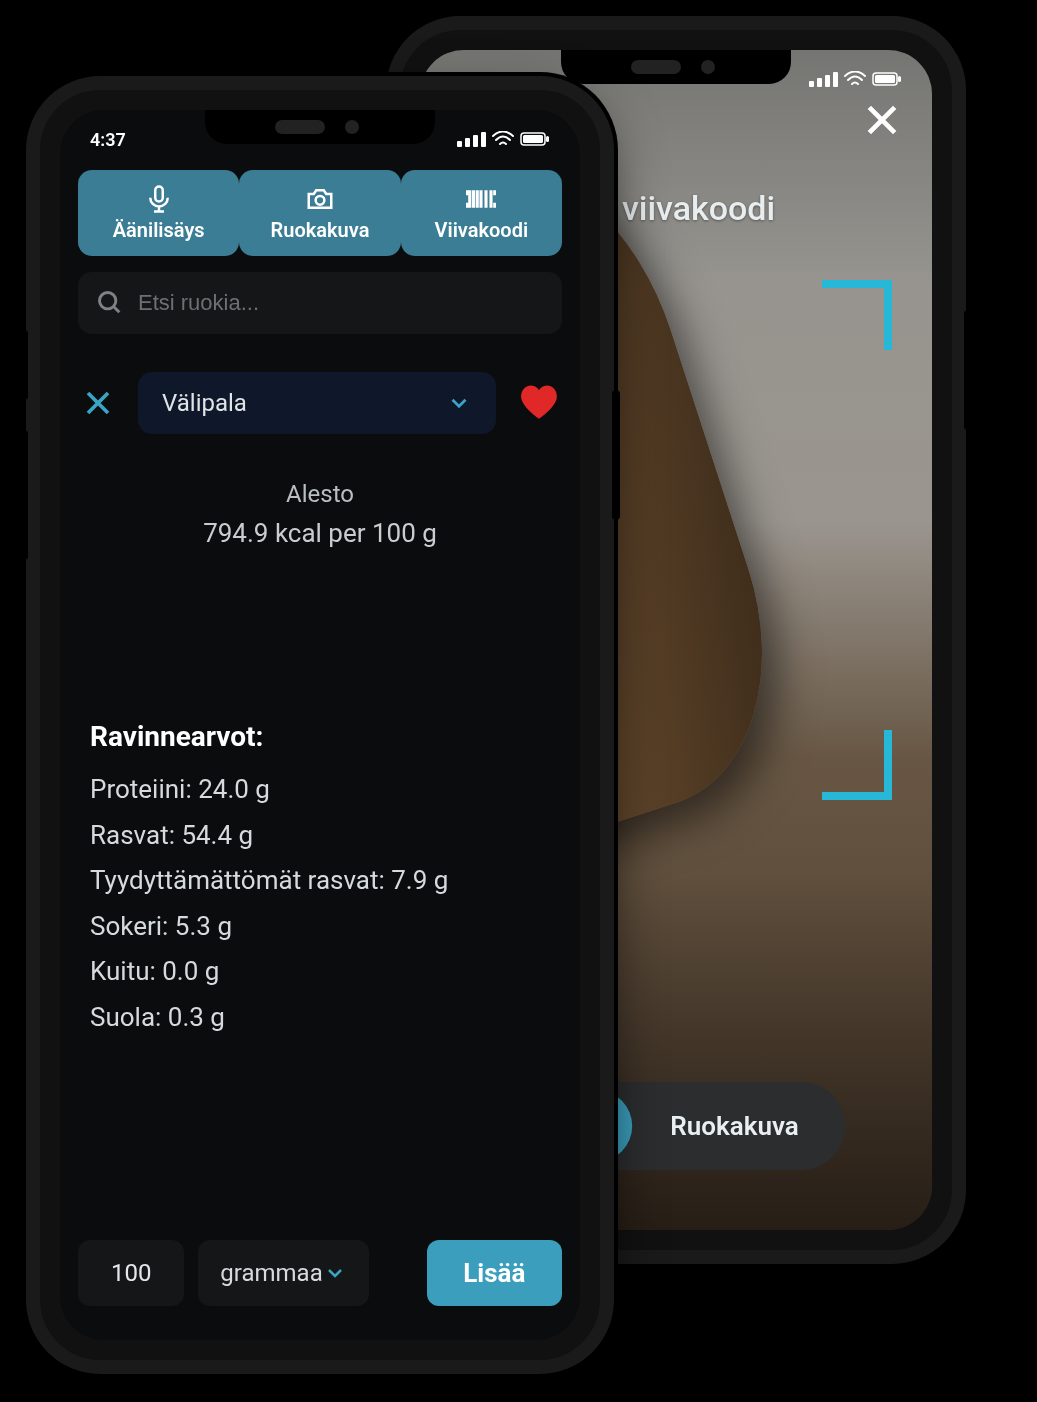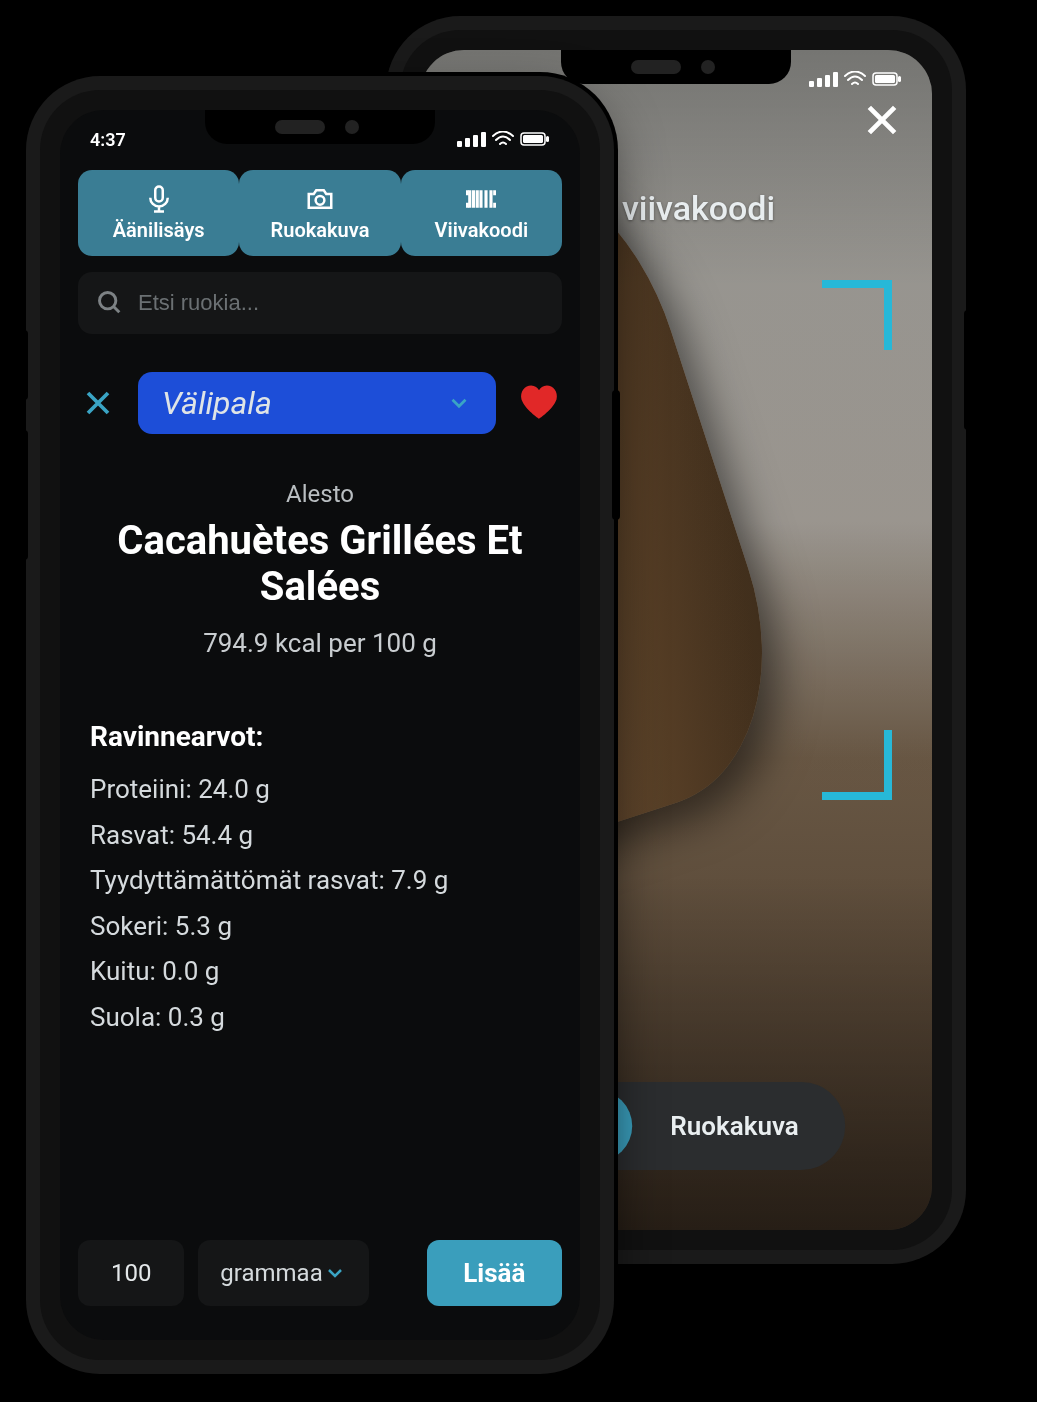--- a/index.html
+++ b/index.html
@@ -90,21 +90,21 @@
   .top-btn svg { width:30px; height:30px; stroke:#fff; fill:none; stroke-width:2; }
 
   .search-row { position:absolute; top:162px; left:18px; right:18px; height:62px; background:#151617; border-radius:14px; display:flex; align-items:center; padding:0 18px; gap:14px; z-index:10; }
   .search-row svg { width:28px; height:28px; stroke:#7d8285; fill:none; stroke-width:2.5; }
   .search-row input { flex:1; background:transparent; border:none; outline:none; color:#c9cdd0; font-size:22px; }
   .search-row input::placeholder { color:#6b7073; }
 
   .meal-row { position:absolute; top:262px; left:18px; right:18px; display:flex; align-items:center; gap:20px; z-index:10; }
   .meal-close { width:40px; height:40px; display:flex; align-items:center; justify-content:center; cursor:pointer; }
   .meal-close svg { width:30px; height:30px; stroke:#3aa4c4; stroke-width:3; }
-  .meal-select { flex:1; height:62px; background:#1d4ed8; border-radius:14px; display:flex; align-items:center; justify-content:space-between; padding:0 24px; color:#dfe4e6; font-size:32px; cursor:pointer;font-style:italic; }
+  .meal-select { flex:1; height:62px; background:#0f172a; border-radius:14px; display:flex; align-items:center; justify-content:space-between; padding:0 24px; color:#dfe4e6; font-size:24px; cursor:pointer; }
   .meal-select svg { width:26px; height:26px; stroke:#3aa4c4; fill:none; stroke-width:2.5; }
   .heart { width:46px; height:46px; display:flex; align-items:center; justify-content:center; cursor:pointer; }
   .heart svg { width:42px; height:42px; fill:#e12828; }
 
   .food-header { position:absolute; top:370px; left:30px; right:30px; text-align:center; z-index:10; }
   .brand { color:#b9bec1; font-size:24px; margin-bottom:10px; }
   .food-name { color:#fff; font-size:40px; font-weight:700; line-height:1.15; margin-bottom:18px; }
   .kcal-line { color:#c9cdd0; font-size:26px; }
 
   .nutri-block { position:absolute; top:610px; left:30px; right:30px; z-index:10; }
@@ -263,21 +263,20 @@
       </div>
       <div class="heart">
         <svg viewBox="0 0 24 24">
             <path d="M12 21s-8-5.3-10-11C.9 5.4 4 2 7.5 2 9.7 2 11.3 3.3 12 4.7 12.7 3.3 14.3 2 16.5 2 20 2 23.1 5.4 22 10c-2 5.7-10 11-10 11z"></path>
           </svg>
       </div>
     </div>
 
     <div class="food-header">
       <div class="brand">Alesto</div>
-      <div class="food-name">Cacahuètes Grillées Et Salées</div>
       <div class="kcal-line">794.9 kcal per 100 g</div>
     </div>
 
     <div class="nutri-block">
       <div class="nutri-title">Ravinnearvot:</div>
       <div class="nutri-line">Proteiini: 24.0 g</div>
       <div class="nutri-line">Rasvat: 54.4 g</div>
       <div class="nutri-line">Tyydyttämättömät rasvat: 7.9 g</div>
       <div class="nutri-line">Sokeri: 5.3 g</div>
       <div class="nutri-line">Kuitu: 0.0 g</div>

